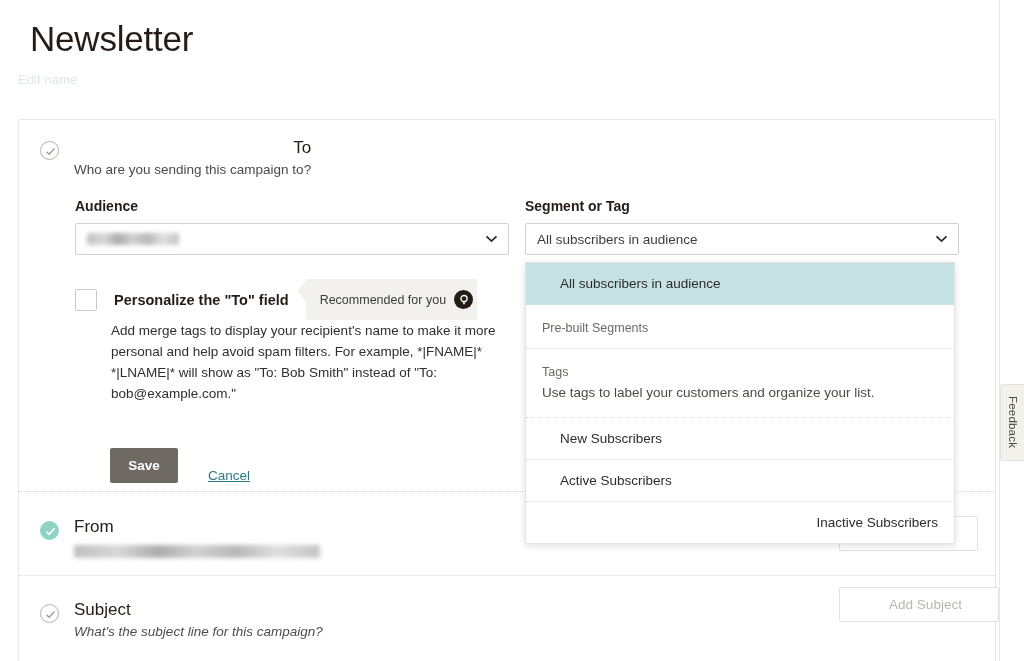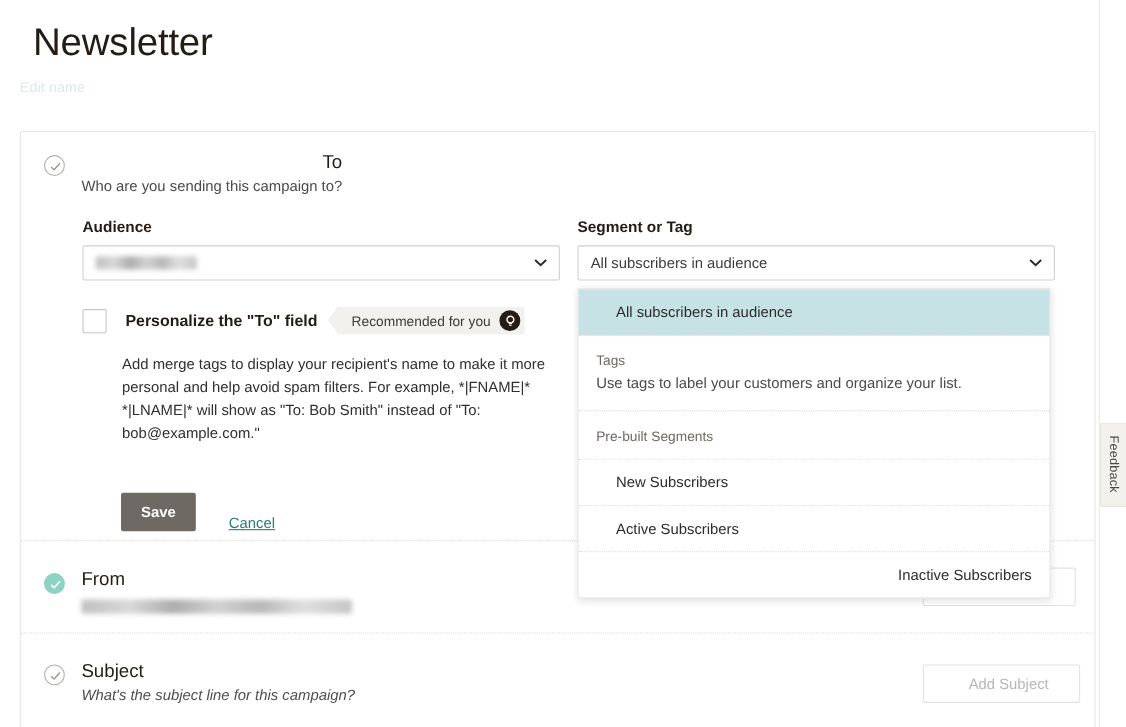--- a/index.html
+++ b/index.html
@@ -89,21 +89,21 @@
   
   .checkbox {
     width: 22px; height: 22px; border: 1px solid #c9c7c4;
     border-radius: 2px; background: #fff; flex: none;
   }
   .personalize-label {
     font-size: 14.5px; font-weight: bold; color: #241c15; white-space: nowrap;
   }
   .rec-badge {
     display: inline-flex; align-items: center;
-    height: 25px; background: #f2f1ee;
+    height: 41px; background: #f2f1ee;
     padding: 0 4px 0 14px; position: relative;
     font-size: 12.5px; color: #3b3b39;
     border-radius: 2px;
   }
   .rec-badge::before {
     content: ""; position: absolute; left: -8px; top: 0;
     width: 0; height: 0;
     border-top: 12.5px solid transparent;
     border-bottom: 12.5px solid transparent;
     border-right: 9px solid #f2f1ee;
@@ -268,37 +268,37 @@
     <div class="section">
       <div class="status-icon pending" style="left:21px; top:484px;">
         <svg width="13" height="13" viewBox="0 0 13 13">
           <polyline points="2.5,6.8 5.2,9.3 10.5,3.4" fill="none" stroke="#9b9893" stroke-width="1.3"></polyline>
         </svg>
       </div>
       <div style="position:absolute; left:55px; top:479px;">
         <div class="section-title">Subject</div>
         <div class="section-sub italic">What's the subject line for this campaign?</div>
       </div>
-      <div class="btn-ghost" style="position:absolute; left:820px; top:484px; width:143px; height:35px;padding-left:13px;">Add Subject</div>
+      <div class="btn-ghost" style="position:absolute; left:820px; top:467px; width:160px; height:35px;padding-left:13px;">Add Subject</div>
     </div>
 
   </div>
 
   <div class="dropdown">
 
     <div class="dd-item selected">All subscribers in audience</div>
 
+
+    <div class="dd-group" style="padding-bottom:10px;">
+      <div class="dd-group-title">Pre-built Segments</div>
+    </div>
 
     <div class="dd-group">
       <div class="dd-group-title">Tags</div>
       <div class="dd-group-desc">Use tags to label your customers and organize your list.</div>
-    </div>
-
-    <div class="dd-group" style="padding-bottom:10px;">
-      <div class="dd-group-title">Pre-built Segments</div>
     </div>
 
     <div class="dd-item">New Subscribers</div>
     <div class="dd-item">Active Subscribers</div>
     <div class="dd-item">Inactive Subscribers</div>
   </div>
 
 </div>
 
 </body></html>

